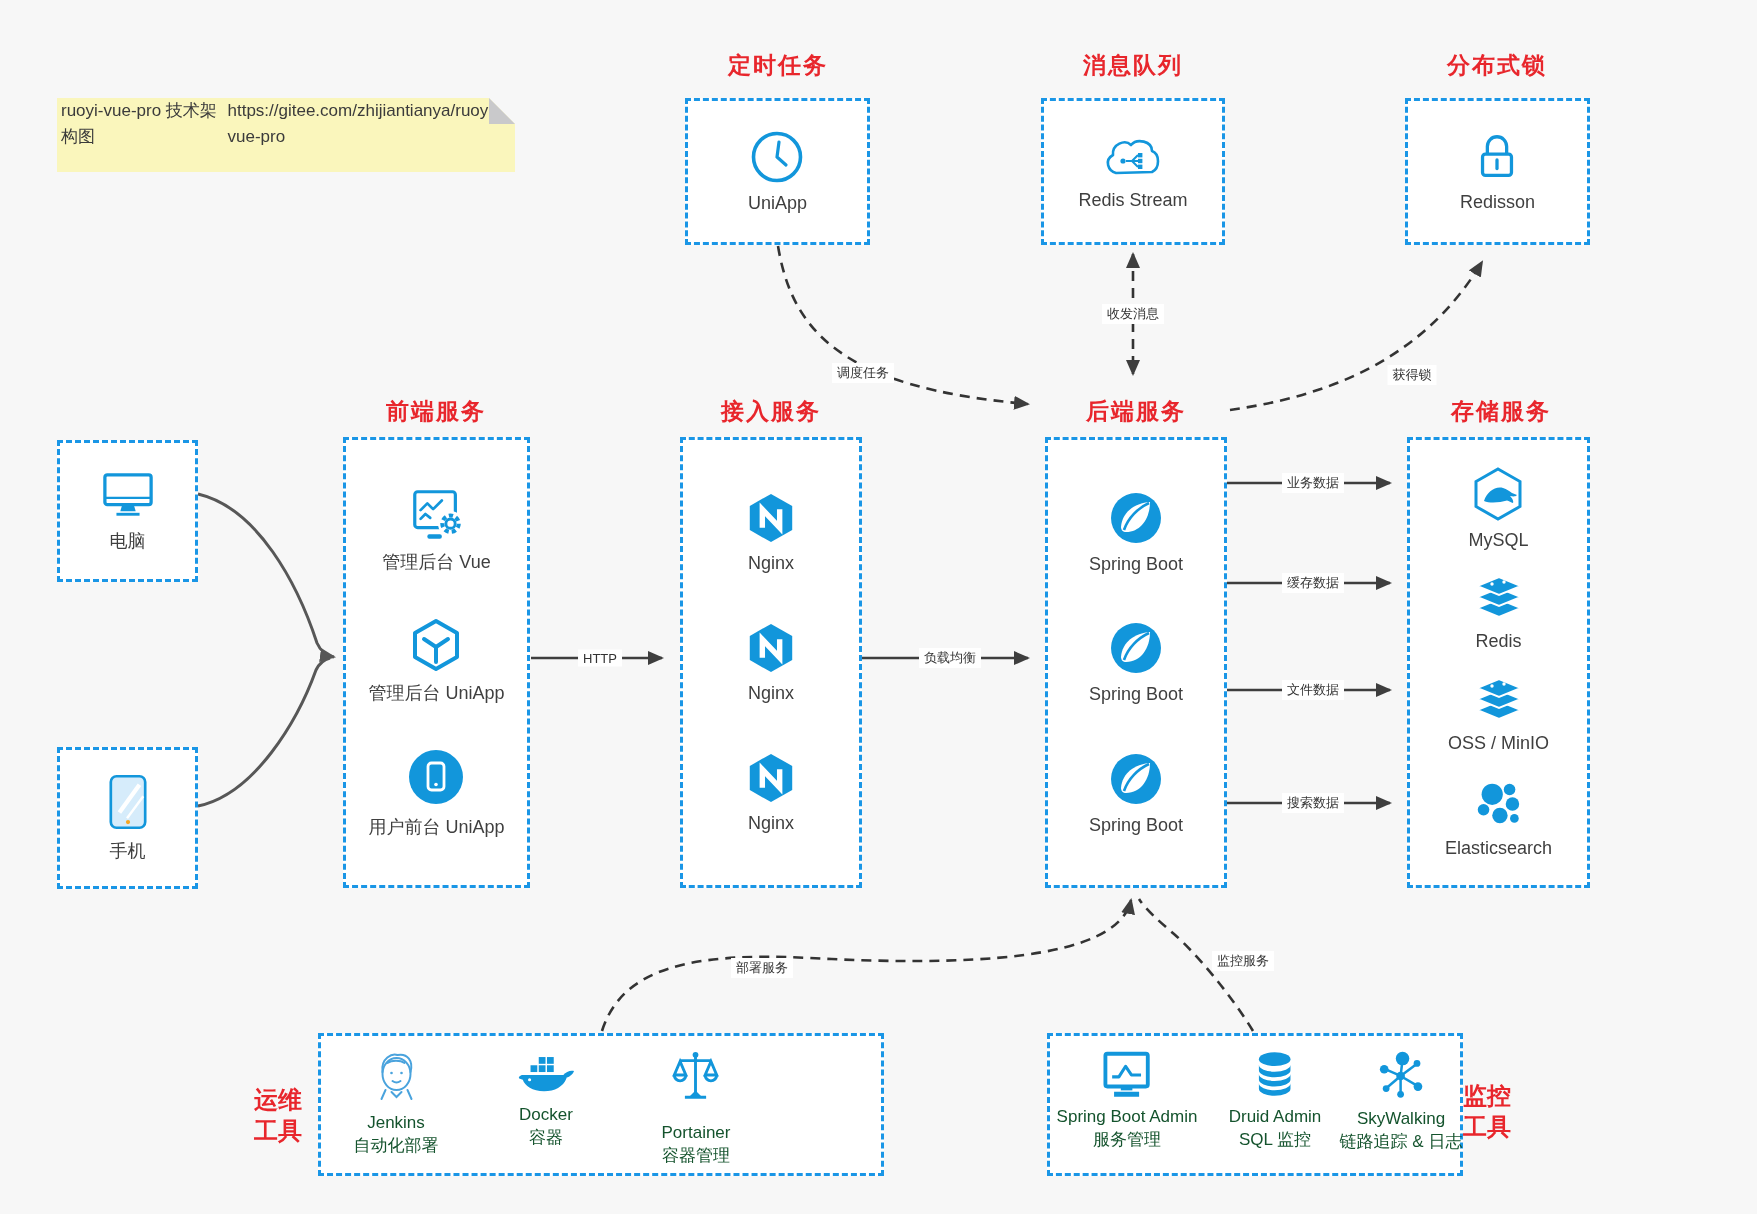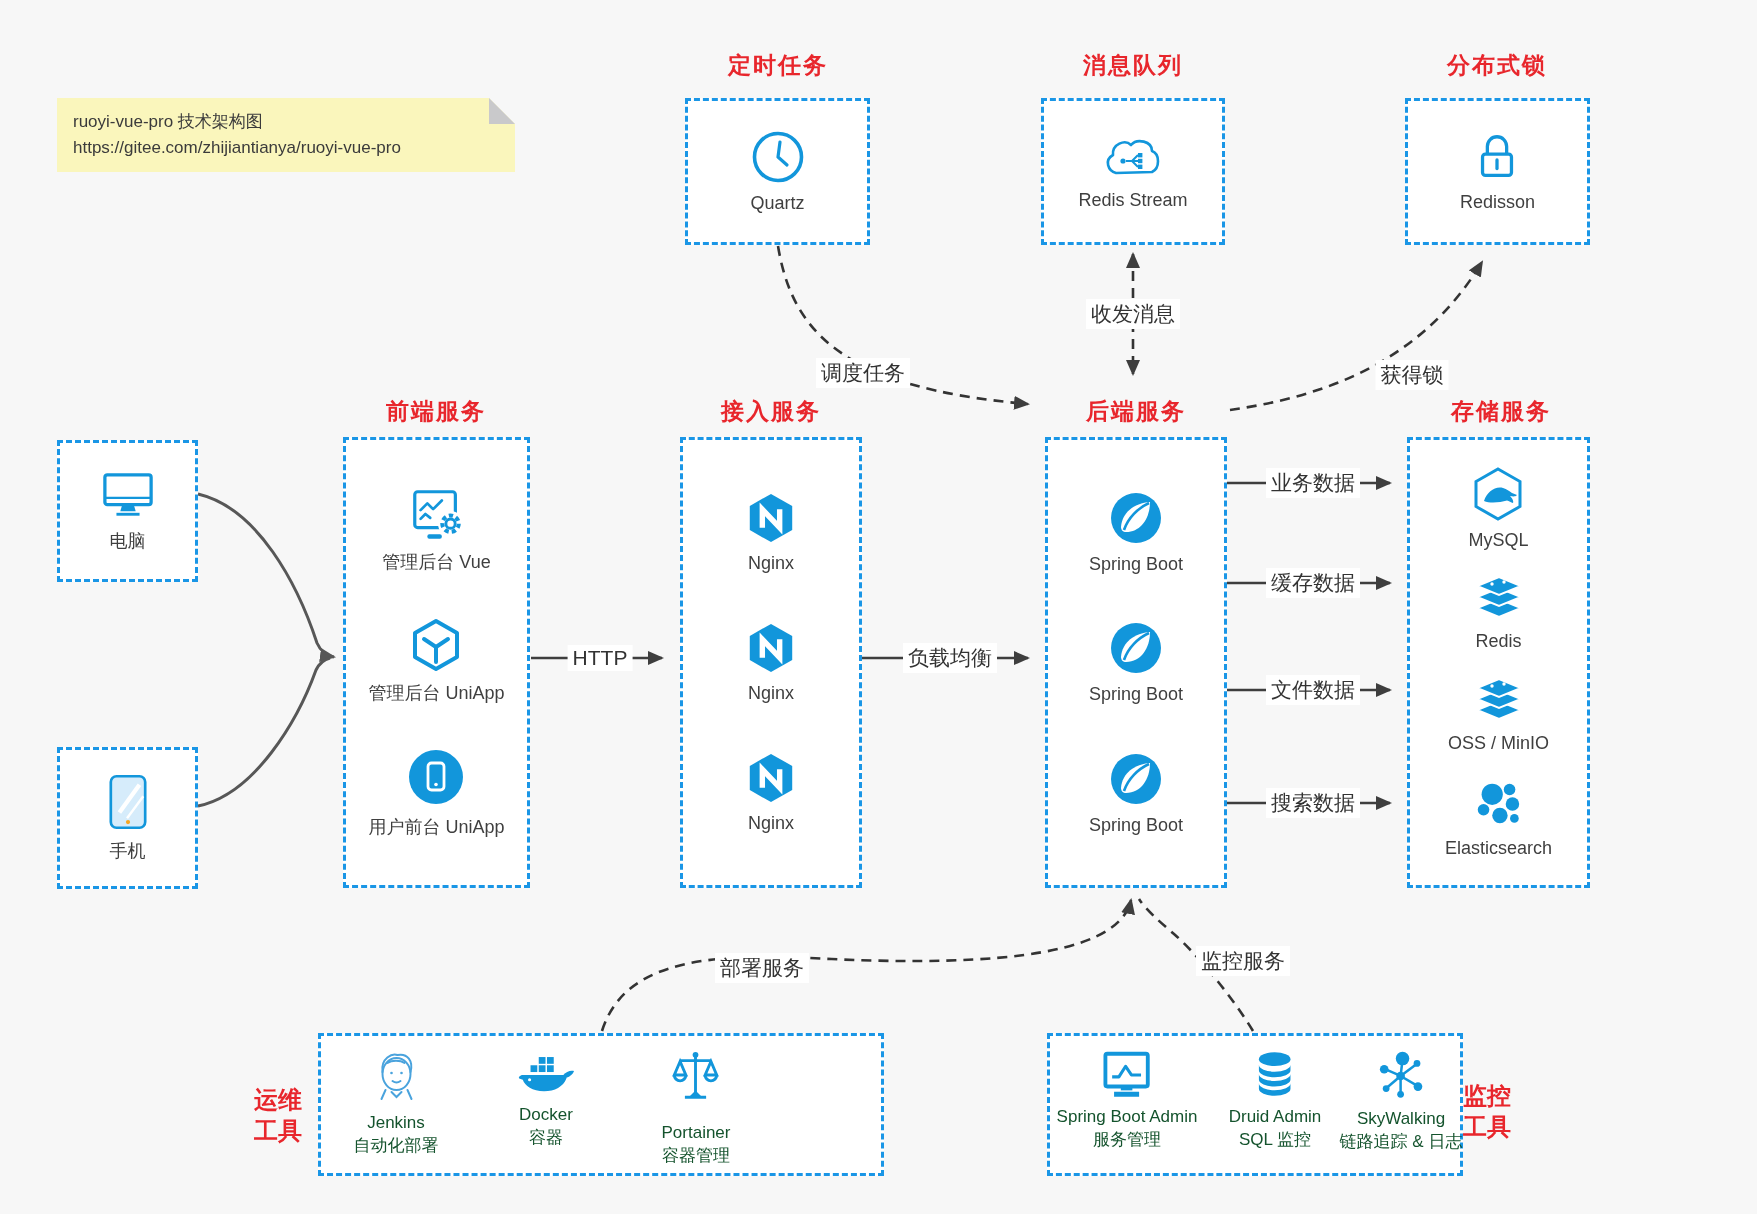--- a/index.html
+++ b/index.html
@@ -8,26 +8,26 @@
   .box{position:absolute;border:3px dashed #1a96e6;background:#fff;box-sizing:border-box;
        display:flex;flex-direction:column;align-items:center;justify-content:space-evenly;z-index:2;padding:4px 0;}
   .box.center{justify-content:center;}
   .item{display:flex;flex-direction:column;align-items:center;}
   .ilabel{font-size:18px;color:#3f3f3f;white-space:nowrap;margin-top:8px;text-align:center;}
   .gtitle{position:absolute;transform:translateX(-50%);color:#e8262c;font-size:23px;font-weight:bold;
           letter-spacing:2px;white-space:nowrap;z-index:3;}
   .sidelabel{position:absolute;color:#e8262c;font-size:24px;font-weight:bold;line-height:31px;
              text-align:left;z-index:3;}
   .elabel{position:absolute;transform:translate(-50%,-50%);background:#fff;padding:1px 5px;
-          font-size:21px;color:#333;white-space:nowrap;z-index:3;}
+          font-size:13px;color:#333;white-space:nowrap;z-index:3;}
   .bitem{position:absolute;top:12px;transform:translateX(-50%);display:flex;flex-direction:column;align-items:center;}
   .blabel{font-size:17px;color:#14532d;line-height:23px;text-align:center;white-space:nowrap;margin-top:5px;}
   #note{position:absolute;left:57px;top:98px;width:458px;height:74px;background:#faf6bc;z-index:3;
         clip-path:polygon(0 0,calc(100% - 26px) 0,100% 26px,100% 100%,0 100%);
-        display:flex;flex-direction:column;justify-content:center;padding-left:16px;box-sizing:border-box;}
+        display:flex;flex-direction:row;justify-content:center;padding-left:4px;box-sizing:border-box;}
   #note .nline{font-size:17px;color:#3b3b3b;line-height:26px;}
   #note-fold{position:absolute;left:489px;top:98px;z-index:4;}
   svg.icon{display:block;}
 </style>
 </head>
 <body>
 
 <div id="canvas">
 
   <svg id="edge-layer" width="1757" height="1214" viewBox="0 0 1757 1214">
@@ -71,21 +71,21 @@
     <polygon points="0,0 26,26 0,26" fill="#c9c9cb"></polygon>
   </svg>
 
   <div class="gtitle" style="left:778px;top:50px;">定时任务</div>
   <div class="box center" style="left:685px;top:98px;width:185px;height:147px;">
     <div class="item">
       <svg class="icon" width="56" height="56" viewBox="0 0 56 56">
         <circle cx="28" cy="28" r="23.5" fill="none" stroke="#1296db" stroke-width="3.6"></circle>
         <path d="M28,28 L30,13 M28,28 L37,36" fill="none" stroke="#1296db" stroke-width="3.2" stroke-linecap="round"></path>
       </svg>
-      <div class="ilabel">Quartz</div>
+      <div class="ilabel">UniApp</div>
     </div>
   </div>
 
   <div class="gtitle" style="left:1133px;top:50px;">消息队列</div>
   <div class="box center" style="left:1041px;top:98px;width:184px;height:147px;">
     <div class="item">
       <svg class="icon" width="62" height="50" viewBox="0 0 62 50">
         <path d="M14,41 C6,39 2,28 11,23 C10,12 23,7 29,13 C35,6 50,9 50,19 C58,22 58,36 50,40 L14,41 Z" fill="none" stroke="#1296db" stroke-width="2.6" stroke-linejoin="round"></path>
         <circle cx="21" cy="29" r="2.6" fill="#1296db"></circle>
         <path d="M24,29 H30 M30,29 L36,23 M30,29 H36 M30,29 L36,35" stroke="#1296db" stroke-width="2" fill="none"></path>

